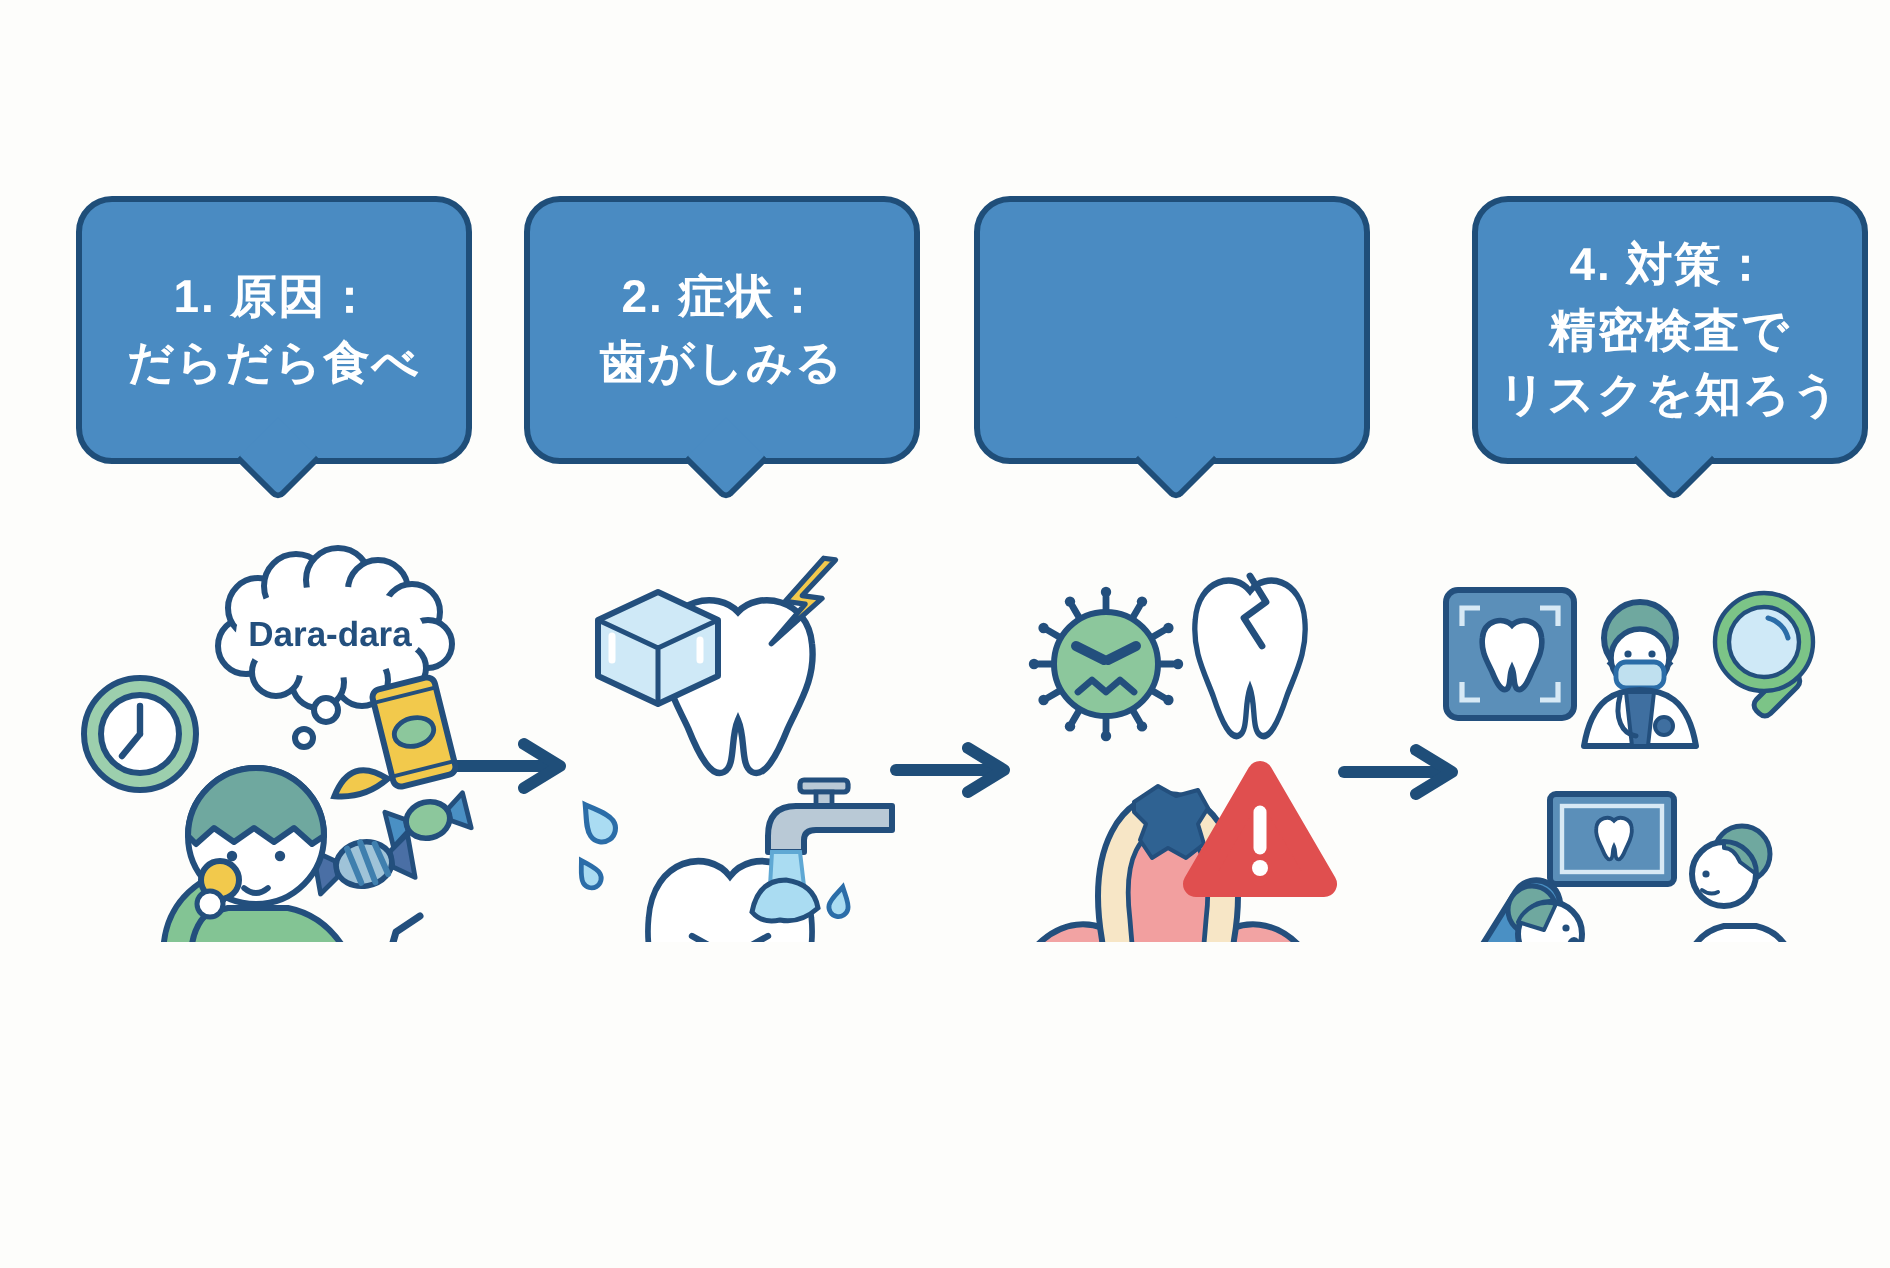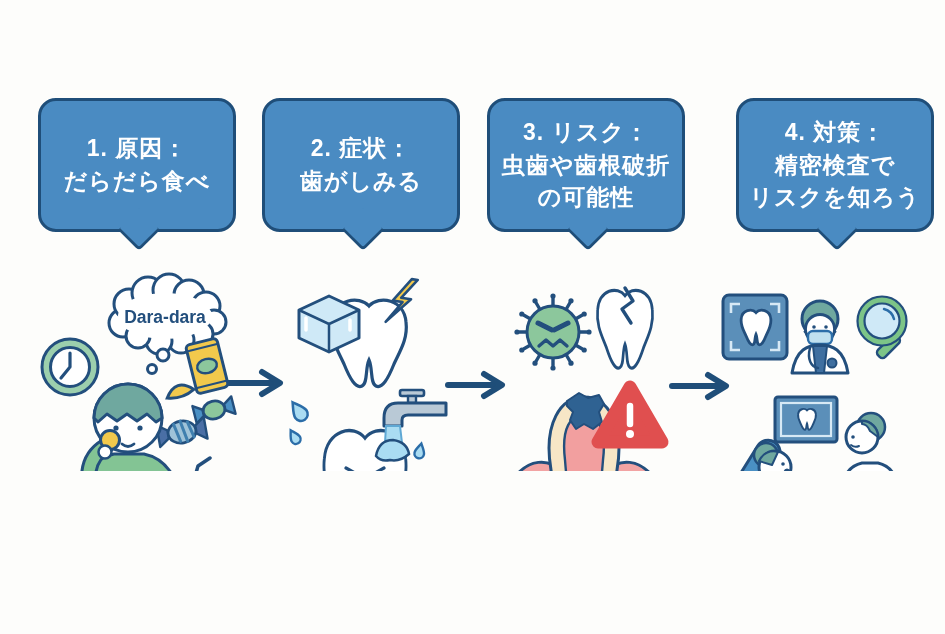--- a/index.html
+++ b/index.html
@@ -25,23 +25,20 @@
     <div class="txt">1. 原因：
 だらだら食べ</div>
     <span class="tail"></span>
   </div>
   <div class="bubble" style="left:262px">
     <div class="txt">2. 症状：
 歯がしみる</div>
     <span class="tail"></span>
   </div>
   <div class="bubble" style="left:487px">
-    <div class="txt">3. リスク：
-虫歯や歯根破折
-の可能性</div>
     <span class="tail"></span>
   </div>
   <div class="bubble" style="left:736px">
     <div class="txt">4. 対策：
 精密検査で
 リスクを知ろう</div>
     <span class="tail"></span>
   </div>
 
   <svg class="arrow" style="left:222px;top:368px" width="64" height="30">

